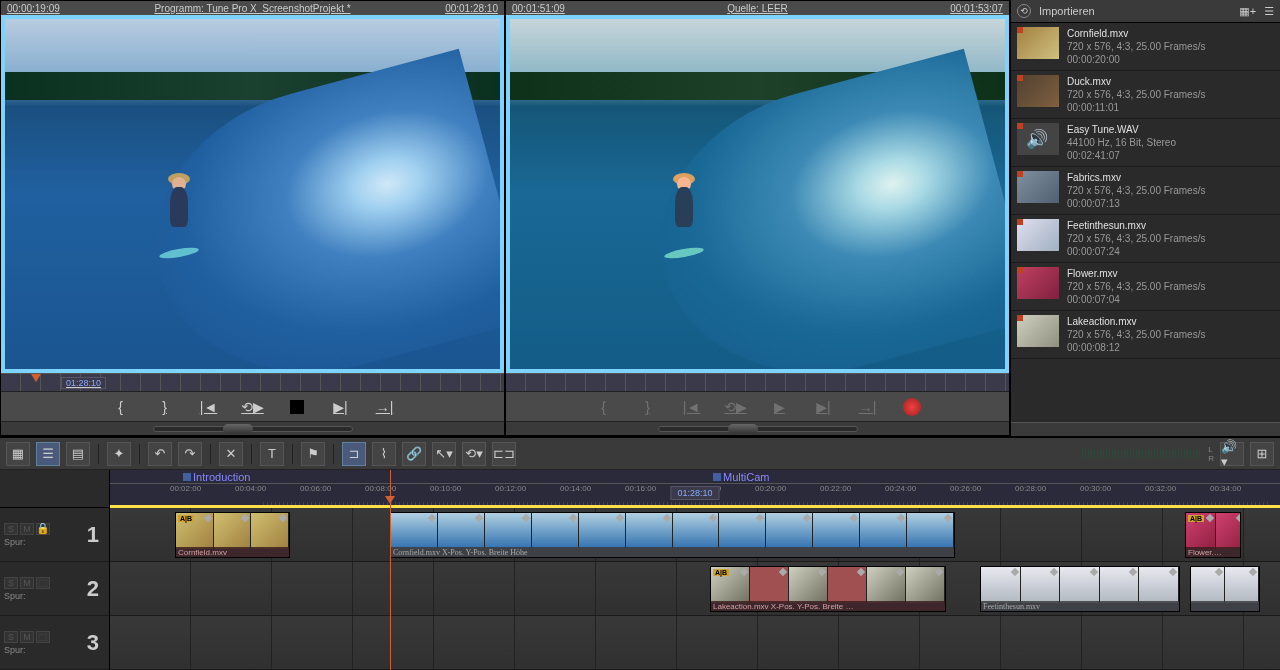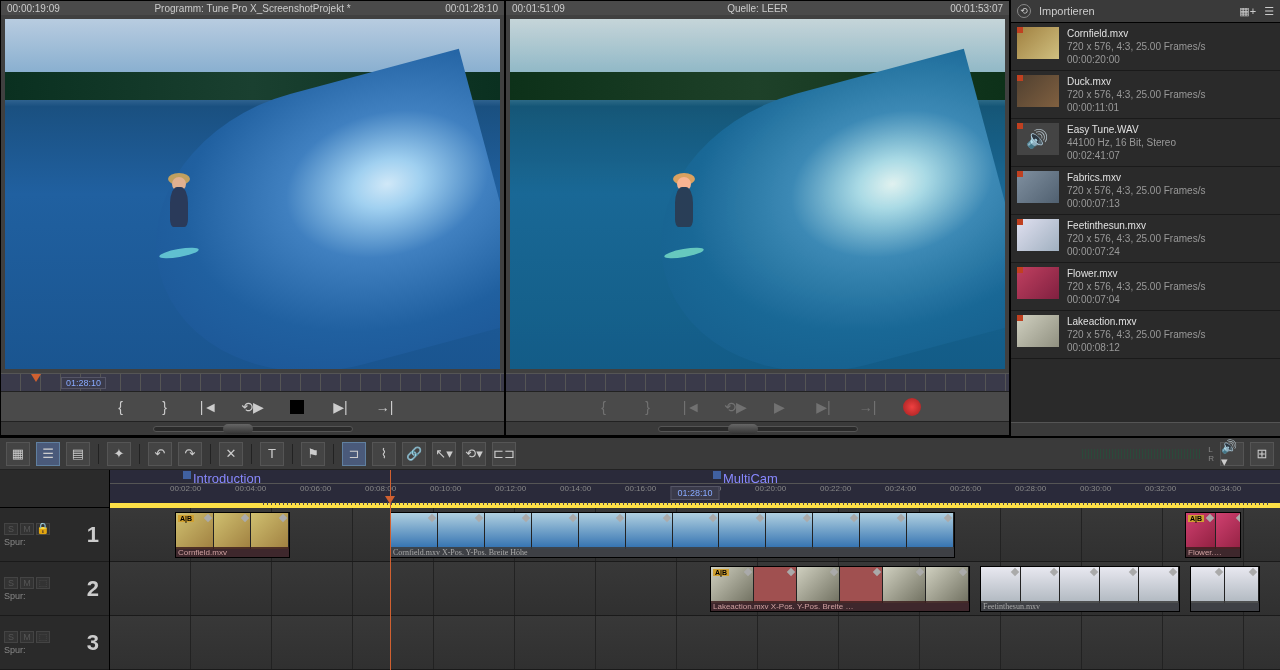--- a/index.html
+++ b/index.html
@@ -1,20 +1,20 @@
 <!DOCTYPE html>
 <html><head>
 <meta charset="utf-8">
 <style>
 * { margin: 0; padding: 0; box-sizing: border-box; font-family: Arial, sans-serif; }
 body { background: #1a1a1a; color: #ccc; width: 1280px; height: 670px; overflow: hidden; font-size: 11px; }
 .app { display: flex; flex-direction: column; height: 100%; }
 .top-area { display: flex; height: 440px; }
 .preview-panels { display: flex; flex: 1; }
-.preview { flex: 1; display: flex; flex-direction: column; background: #404040; border: 1px solid #000; }
+.preview { flex: 1; display: flex; flex-direction: column; background: #7dd3fc; border: 1px solid #000; text-decoration: underline; }
 .preview-header { background: #4a4a4a; display: flex; justify-content: space-between; padding: 2px 6px; font-size: 10px; height: 14px; align-items: center; }
 .preview-frame { flex: 1; background: #000; display: flex; align-items: center; justify-content: center; margin: 4px; position: relative; }
 .surf-scene { width: 100%; height: 100%; background: linear-gradient(180deg, #b8cce0 0%, #8ab0d0 15%, #1a5080 25%, #2060a0 50%, #1a5590 100%); position: relative; overflow: hidden; }
 .surf-scene::before { content: ''; position: absolute; top: 15%; left: 0; right: 0; height: 8%; background: linear-gradient(90deg, #0a3020 0%, #1a4030 50%, #0a3020 100%); }
 .wave { position: absolute; right: 0; top: 20%; width: 70%; height: 80%; background: radial-gradient(ellipse at 70% 40%, #d0e8f8 0%, #a0d0f0 10%, #4080c0 30%, #2060a0 60%, #1a5090 100%); border-radius: 50% 0 0 50%; transform: rotate(-15deg); }
 .surfer { position: absolute; left: 30%; top: 45%; width: 50px; height: 90px; }
 .surfer-body { width: 18px; height: 40px; background: #2a3a5a; border-radius: 40% 40% 20% 20%; position: absolute; top: 10px; left: 16px; }
 .surfer-head { width: 14px; height: 14px; background: #e0b090; border-radius: 50%; position: absolute; top: 0; left: 18px; }
 .surfer-hair { position: absolute; top: -4px; left: 14px; width: 22px; height: 12px; background: #c0a060; border-radius: 50%; }
 .board { position: absolute; bottom: 10px; left: 5px; width: 40px; height: 8px; background: #60c0d0; border-radius: 50%; transform: rotate(-10deg); }
@@ -65,23 +65,23 @@
 .track-head { height: 54px; display: flex; align-items: center; border-bottom: 1px solid #1a1a1a; padding: 4px; gap: 4px; }
 .track-btns { display: flex; flex-direction: column; gap: 2px; font-size: 9px; color: #555; }
 .track-btns-row { display: flex; gap: 2px; }
 .tb { width: 14px; height: 12px; background: #333; border: 1px solid #444; display: flex; align-items: center; justify-content: center; cursor: pointer; }
 .lock { font-size: 11px; }
 .track-num { font-size: 22px; font-weight: bold; color: #ccc; margin-left: auto; margin-right: 6px; }
 .track-label { font-size: 9px; color: #888; }
 
 .tracks { flex: 1; position: relative; overflow: hidden; }
 .marker-row { height: 14px; background: #2a2a3a; position: relative; border-bottom: 1px solid #555; }
-.marker { position: absolute; top: 1px; font-size: 13px; color: #88f; padding: 0 3px; display: flex; align-items: flex-start; gap: 2px; }
+.marker { position: absolute; top: 1px; font-size: 11px; color: #88f; padding: 0 3px; display: flex; align-items: center; gap: 2px; }
 .marker::before { content: ''; width: 8px; height: 8px; background: #4060a0; display: inline-block; }
-.timecode-row { height: 24px; background: #2a2a3a; position: relative; border-bottom: 5px solid #fde047; }
+.timecode-row { height: 24px; background: #2a2a3a; position: relative; border-bottom: 3px solid #fde047; }
 .tc-center { position: absolute; left: 50%; transform: translateX(-50%); background: #3a3a4a; border: 1px solid #556; padding: 1px 6px; font-size: 9px; color: #8af; top: 2px; }
 .tc-line { position: absolute; top: 0; bottom: 0; left: 150px; right: 10px; background: repeating-linear-gradient(90deg, transparent 0, transparent 3px, #445 3px, #445 4px); height: 3px; top: 18px; }
 .cursor-line { position: absolute; top: 0; bottom: 0; width: 1px; background: #d06030; left: 280px; z-index: 5; }
 .cursor-tri { position: absolute; top: 12px; left: 275px; width: 0; height: 0; border-left: 5px solid transparent; border-right: 5px solid transparent; border-top: 8px solid #d06030; z-index: 5; }
 .time-labels { position: absolute; top: 0; left: 0; right: 0; height: 12px; font-size: 8px; color: #888; }
 .time-labels span { position: absolute; }
 
 .track-lane { height: 54px; position: relative; border-bottom: 1px solid #1a1a1a; background: linear-gradient(180deg, #383838 0%, #303030 100%); }
 .grid { position: absolute; inset: 0; background: repeating-linear-gradient(90deg, transparent 0, transparent 80px, #222 80px, #222 81px); }
 .clip { position: absolute; top: 4px; height: 46px; border: 1px solid #000; background: #4a5a7a; overflow: hidden; }
@@ -392,21 +392,21 @@
             <div class="clip-thumbs">
                 <div class="cthumb flower"></div>
                 <div class="cthumb flower"></div>
               </div>
             <div class="clip-label">Flower.…</div>
           </div>
         </div>
 
         <div class="track-lane">
           <div class="grid"></div>
-          <div class="clip" style="left:600px;width:260px">
+          <div class="clip" style="left:600px;width:236px">
             <span class="fx-badge">A|B</span>
             <div class="clip-thumbs">
                 <div class="cthumb lake"></div>
                 <div class="cthumb lake" style="background:#a05050"></div>
                 <div class="cthumb lake"></div>
                 <div class="cthumb lake" style="background:#a05050"></div>
                 <div class="cthumb lake"></div>
                 <div class="cthumb lake"></div>
               </div>
             <div class="clip-label">Lakeaction.mxv   X-Pos.  Y-Pos.  Breite …</div>

